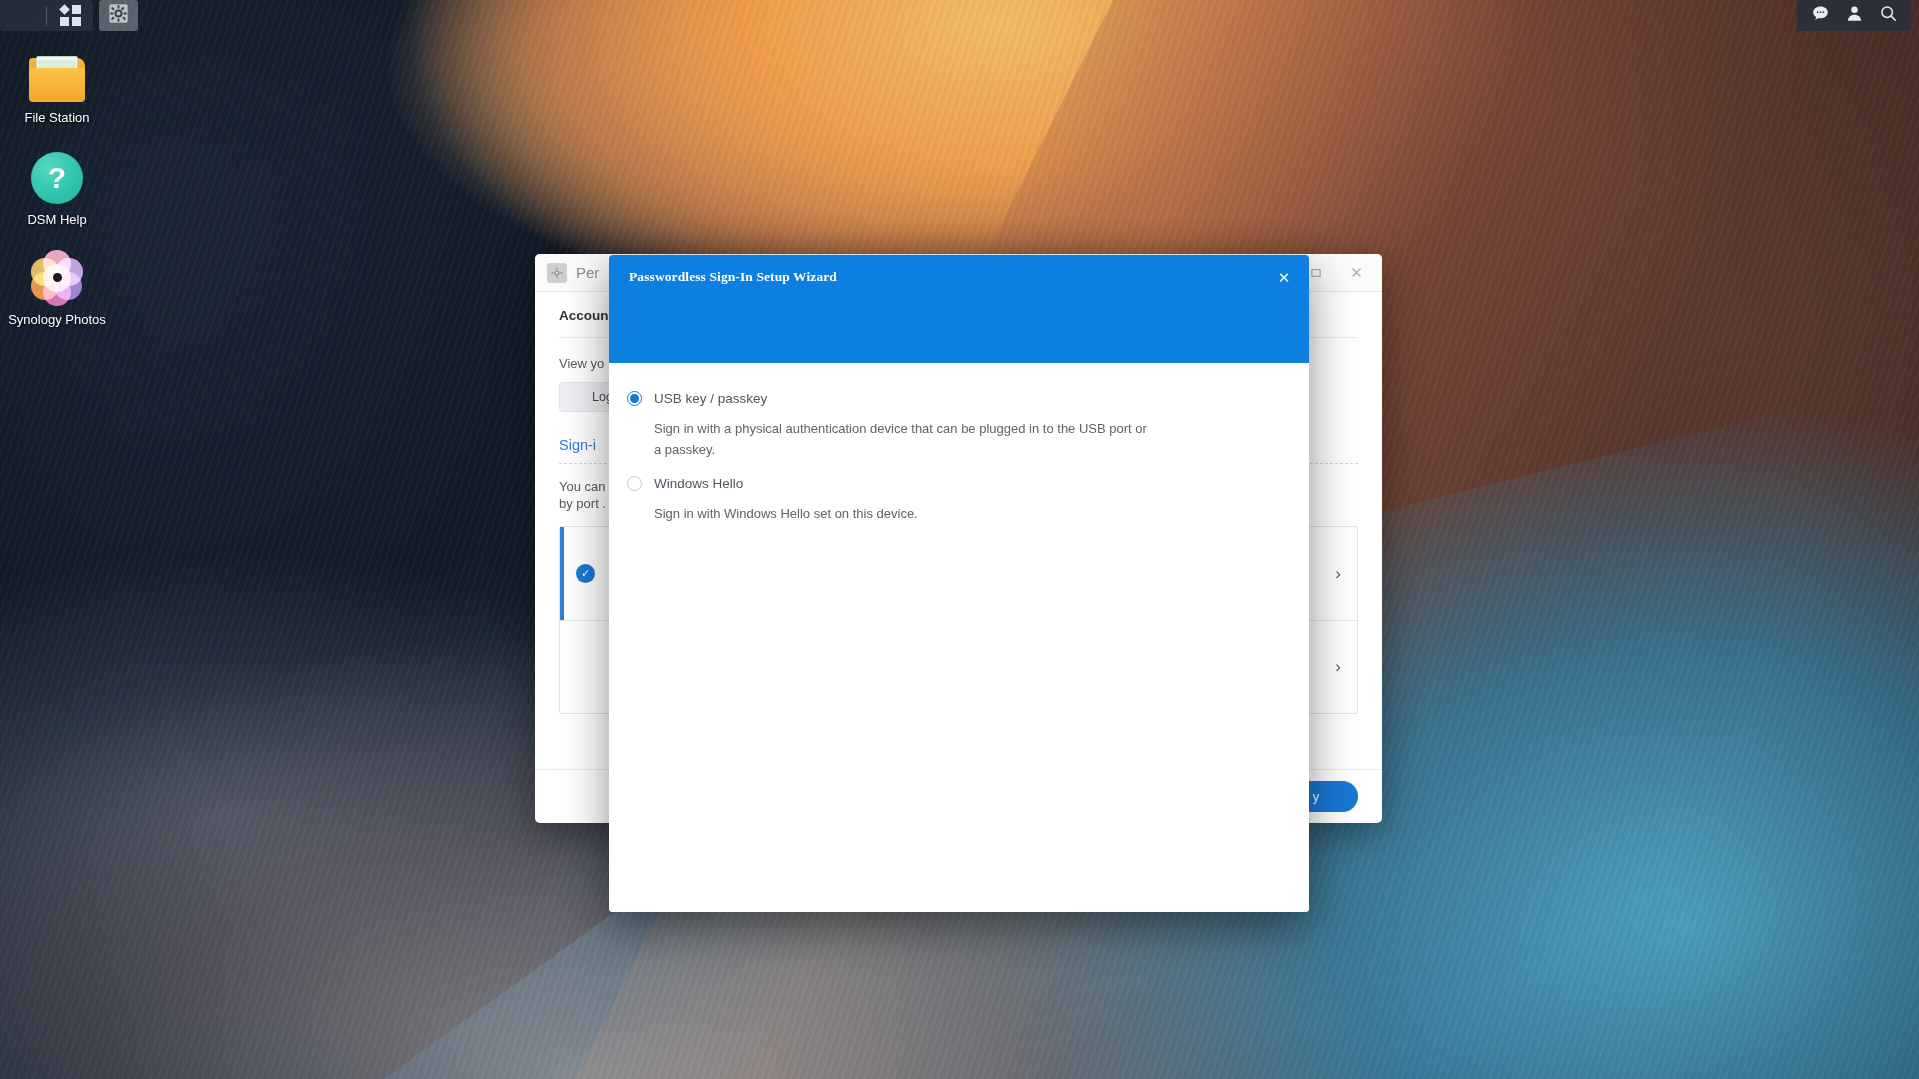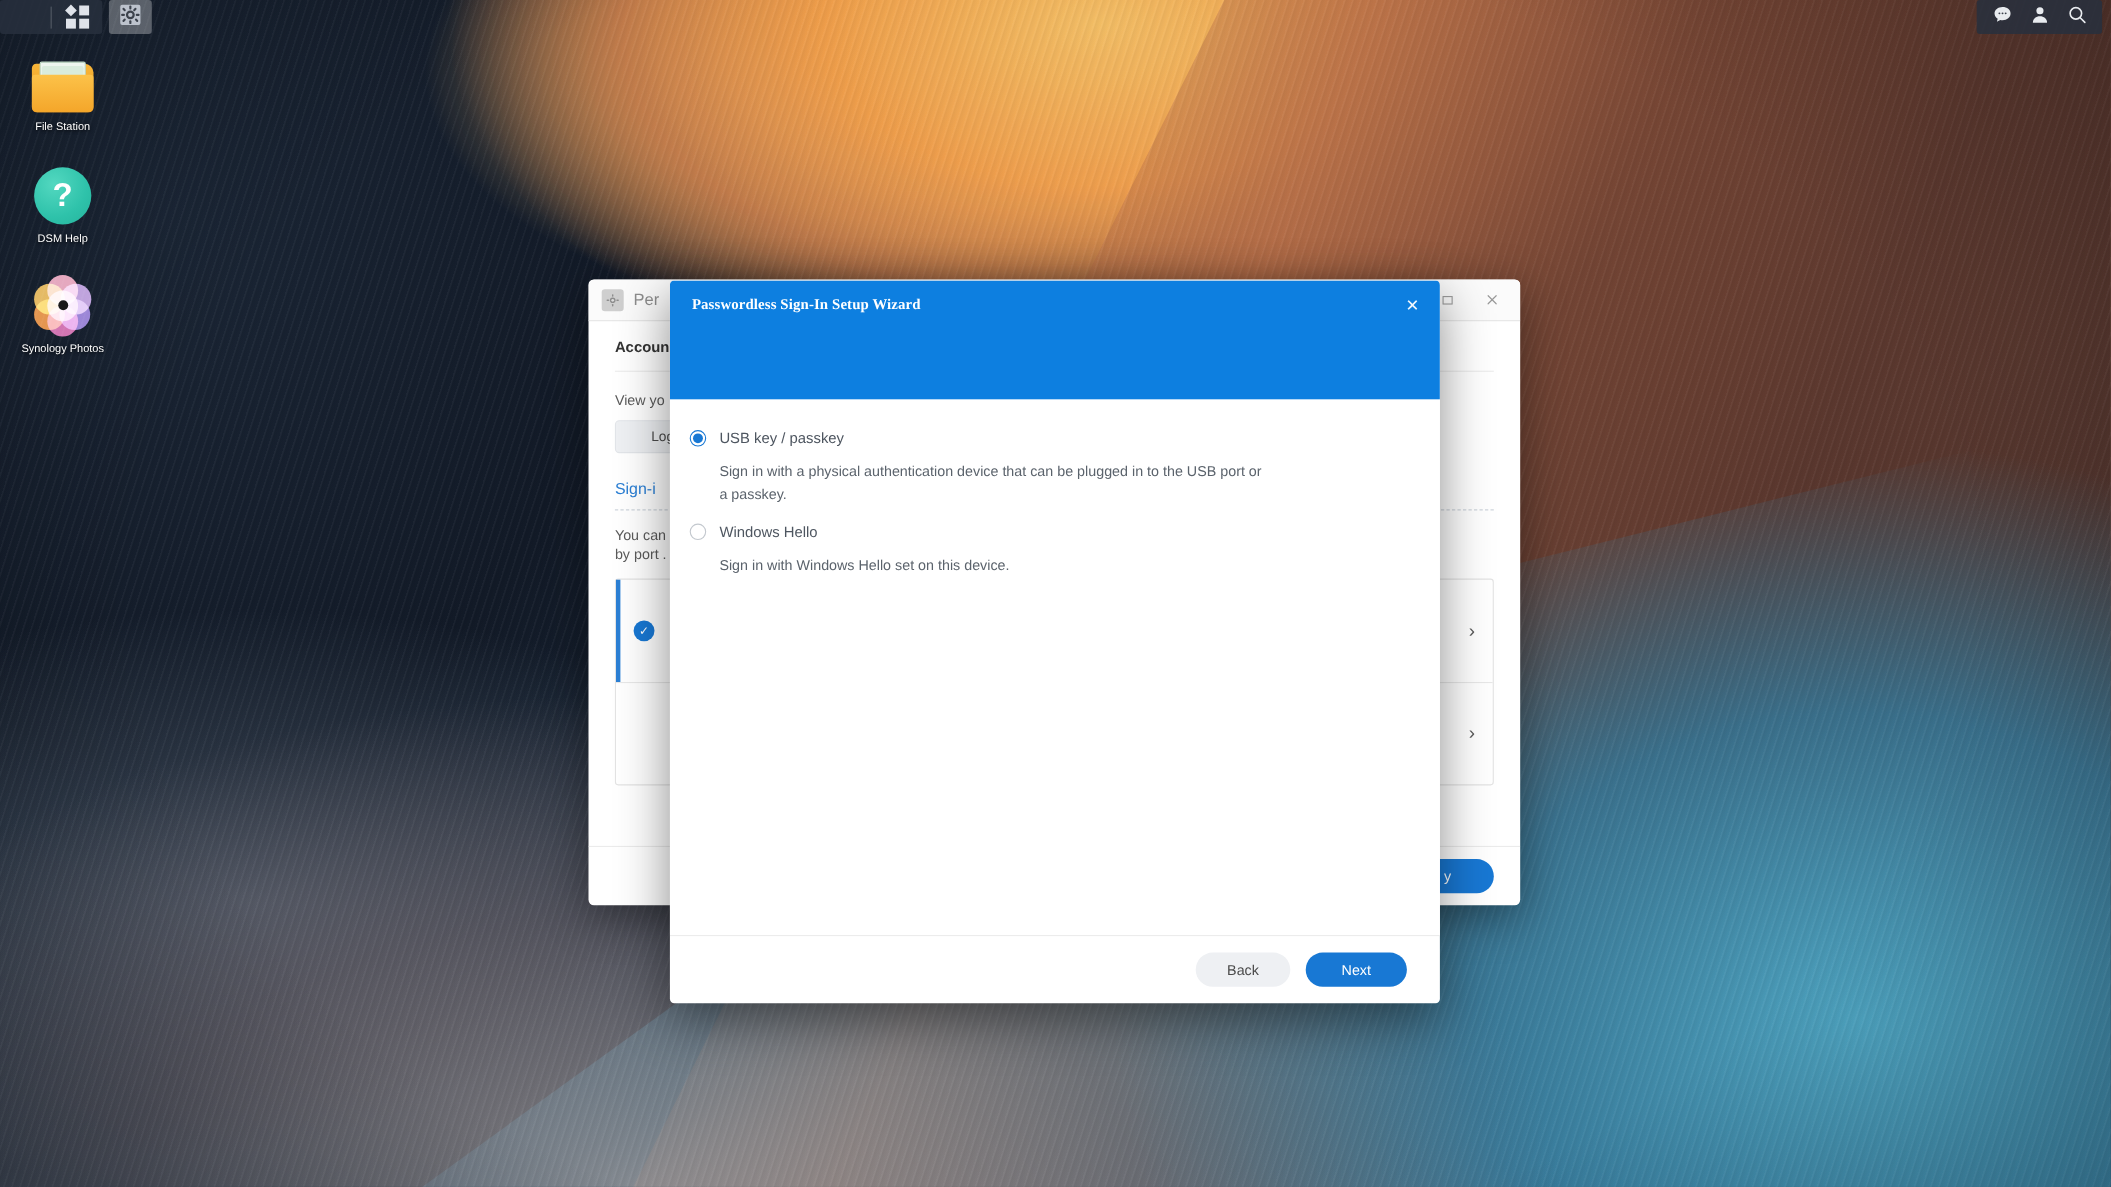--- a/index.html
+++ b/index.html
@@ -110,21 +110,21 @@
 
   
   .desk-icon {
     position: absolute;
     width: 112px;
     display: flex; flex-direction: column; align-items: center;
     cursor: pointer;
   }
   .desk-icon .label {
     margin-top: 8px;
-    color: #fff; font-size: 10px;
+    color: #fff; font-size: 13px;
     text-shadow: 0 1px 3px rgba(0,0,0,.85);
     white-space: nowrap;
   }
   .folder-icon { width: 56px; height: 46px; position: relative; }
   .folder-icon .back {
     position: absolute; left: 0; top: 2px; width: 56px; height: 44px;
     background: linear-gradient(180deg,#f7b538,#f09a1e);
     border-radius: 4px 8px 4px 4px;
   }
   .folder-icon .paper {
@@ -507,17 +507,13 @@
 
     <div class="radio-block">
       <div class="radio-line">
         <span class="radio"></span>
         <span class="radio-label">Windows Hello</span>
       </div>
       <div class="radio-desc">Sign in with Windows Hello set on this device.</div>
     </div>
   </div>
 
-  <div id="wiz-footer">
-    <button class="btn-back">Back</button>
-    <button class="btn-next">Next</button>
-  </div>
 </div>
 
 </body></html>

